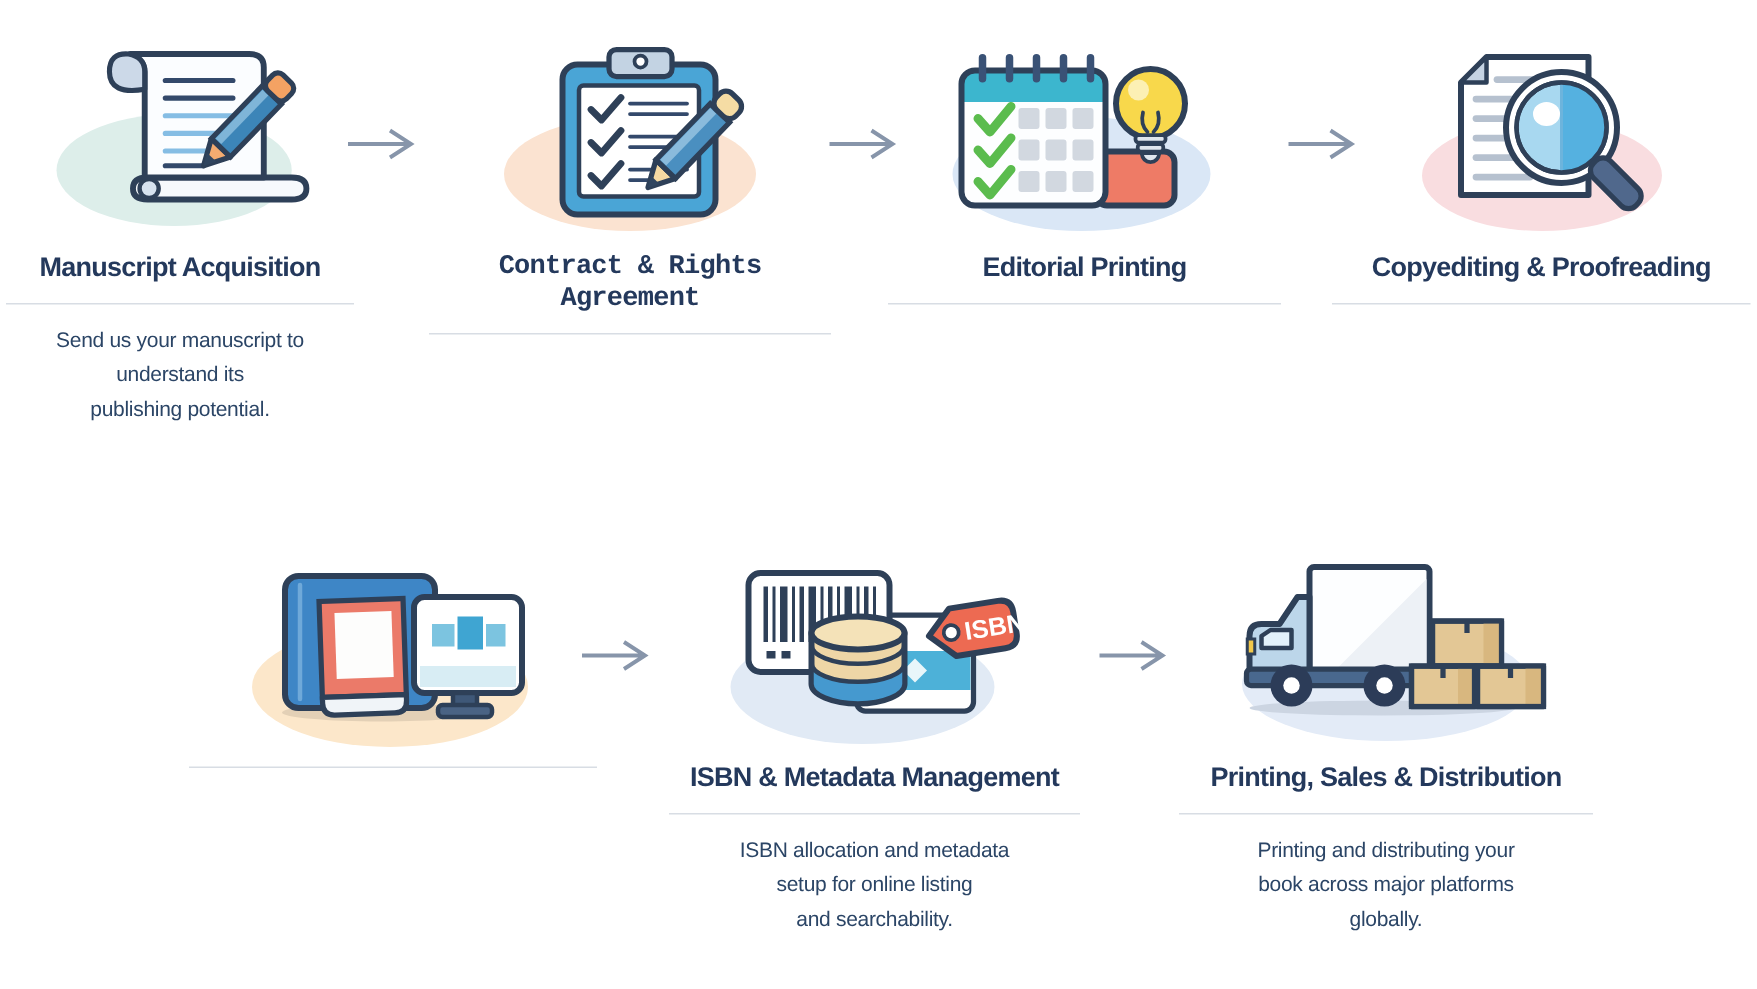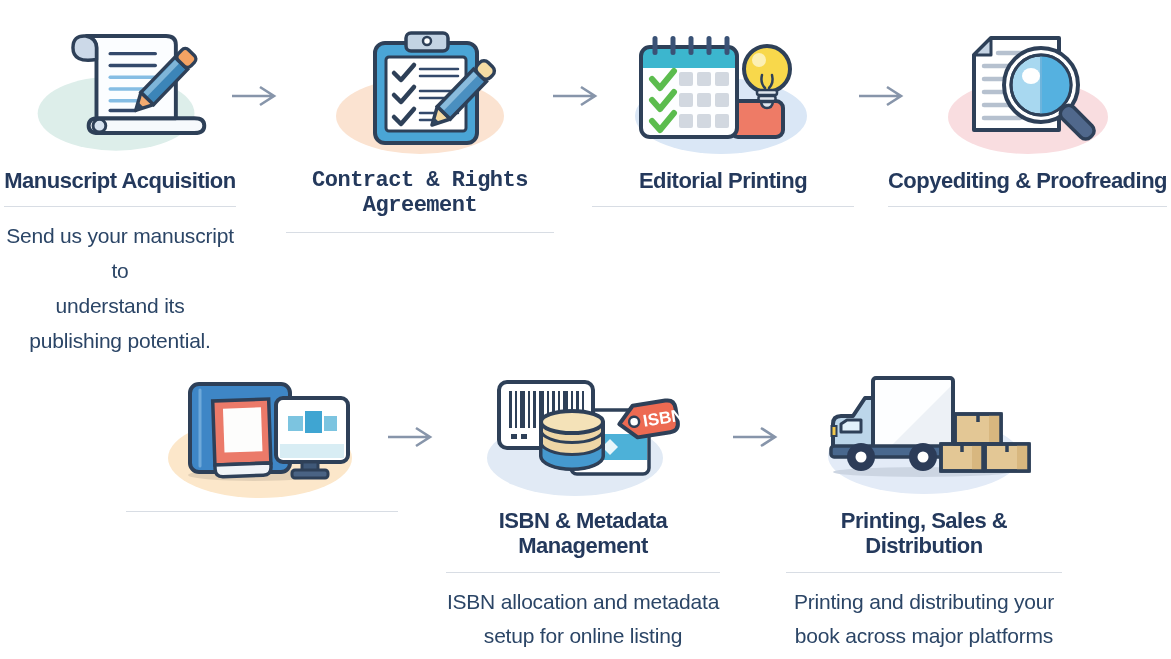--- a/index.html
+++ b/index.html
@@ -8,26 +8,26 @@
     background:#ffffff;
     font-family:"Liberation Sans", sans-serif;
   }
   .stage{position:absolute;inset:0;}
   .step{position:absolute;text-align:center;}
   .icon-wrap{display:flex;align-items:flex-end;justify-content:center;}
   .row1 .icon-wrap{height:150px;}
   .row2 .icon-wrap{height:142px;}
   .title{
     margin:10px 0 0 0;
-    font-size:22px;font-weight:700;letter-spacing:-0.5px;
+    font-size:18px;font-weight:700;letter-spacing:-0.5px;
     color:#24395c;line-height:1.15;
   }
   .divider{height:1px;background:#d8dde4;margin:13px auto 12px auto;width:97%;}
   .desc{
-    margin:0;font-size:21px;line-height:1.66;color:#2b4566;
+    margin:0;font-size:14px;line-height:1.66;color:#2b4566;
     white-space:pre-line;letter-spacing:-0.2px;
   }
   .arrow{position:absolute;width:52px;height:26px;}
 </style>
 </head>
 <body>
 
 <div class="stage">
 
   <div class="step row1" style="left:0px;top:8px;width:240px;">

